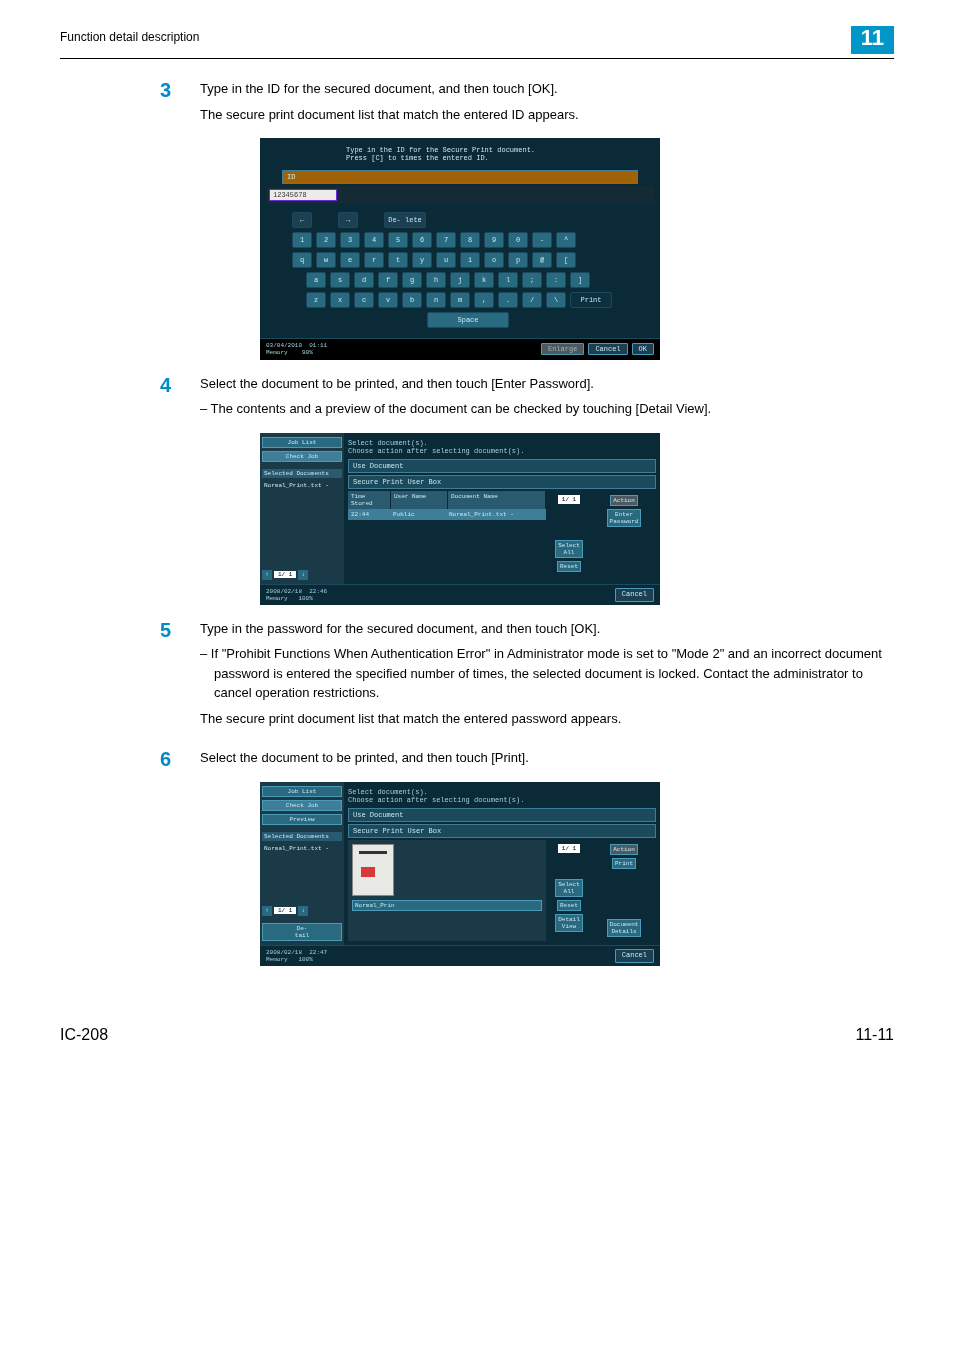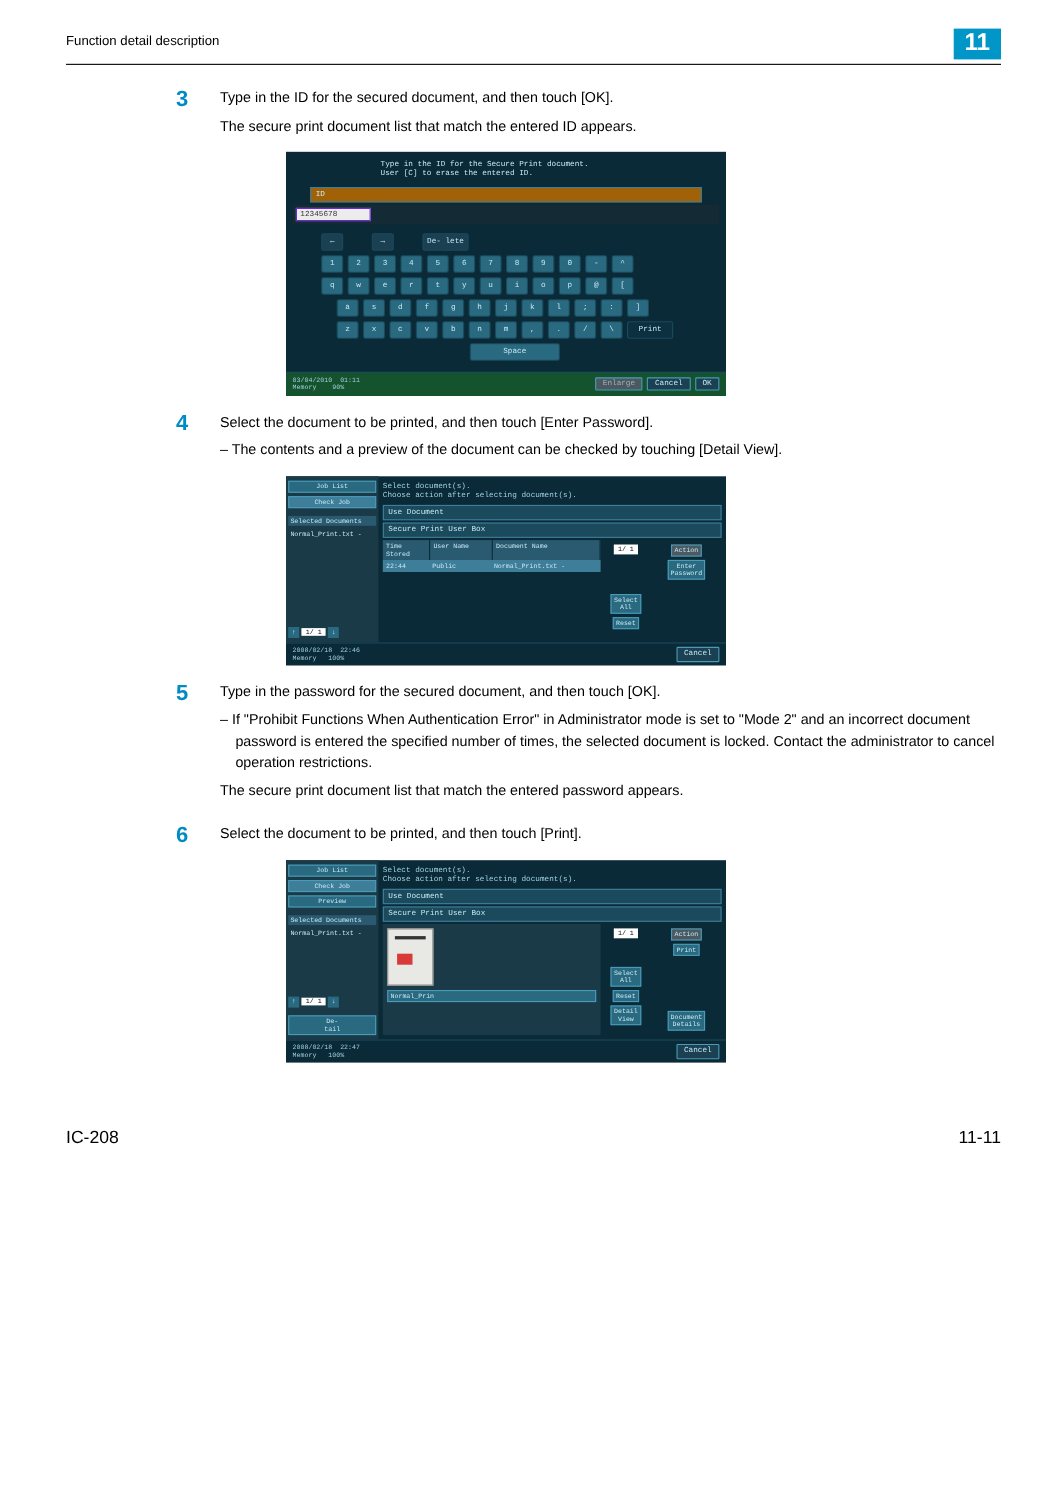--- a/index.html
+++ b/index.html
@@ -4,21 +4,21 @@
 <style>
   body {
     margin: 0;
     font-family: Arial, Helvetica, sans-serif;
     font-size: 13px;
     color: #000;
     background: #fff;
     width: 954px;
   }
   .page {
-    padding: 30px 44px 20px 60px;
+    padding: 30px 60px 20px 60px;
   }
   .hdr {
     display: flex;
     justify-content: space-between;
     align-items: flex-start;
     border-bottom: 1px solid #000;
     margin-bottom: 20px;
   }
   .hdr-title { font-size: 12px; padding-bottom: 4px; }
   .hdr-badge {
@@ -57,21 +57,21 @@
     color: #c7e8f4;
     width: 18px; height: 14px;
     display: flex; align-items: center; justify-content: center;
     font-size: 7px;
     border-radius: 2px;
   }
   .key.wide { width: 40px; }
   .key.space { width: 80px; }
   .key.dark { background: #1a4052; }
   .key.shift { background: #0d3040; width: 40px; }
-  .p-foot { background: #14532d; display: flex; align-items: center; gap: 4px; padding: 3px 6px; border-top: 1px solid #1a4a5c; justify-content: space-between; }
+  .p-foot { background: #000000; display: flex; align-items: center; gap: 4px; padding: 3px 6px; border-top: 1px solid #1a4a5c; justify-content: space-between; }
   .p-foot .dt { color: #a0d0e0; font-size: 6px; line-height: 1.2; }
   .btn {
     background: #2a6a80;
     border: 1px solid #4a9ab8;
     color: #c7e8f4;
     padding: 1px 6px;
     font-size: 7px;
     border-radius: 1px;
   }
   .btn.dark { background: #1a4052; }
@@ -120,21 +120,21 @@
       <p>Type in the ID for the secured document, and then touch [OK].</p>
       <p>The secure print document list that match the entered ID appears.</p>
     </div>
   </div>
 
   <div class="imgwrap">
     <div class="panel">
       <div class="panel-inner">
         <div class="p-instr">
           <div>Type in the ID for the Secure Print document.</div>
-          <div>User [C] to erase the entered ID.</div>
+          <div>Press [C] to times the entered ID.</div>
         </div>
         <div class="p-idline">ID</div>
         <div style="background:#142a34;padding:3px;">
           <span class="p-input">12345678</span>
         </div>
         <div class="kbd">
           <div class="krow">
             <div class="key dark">←</div>
             <div style="width:18px"></div>
             <div class="key dark">→</div>

